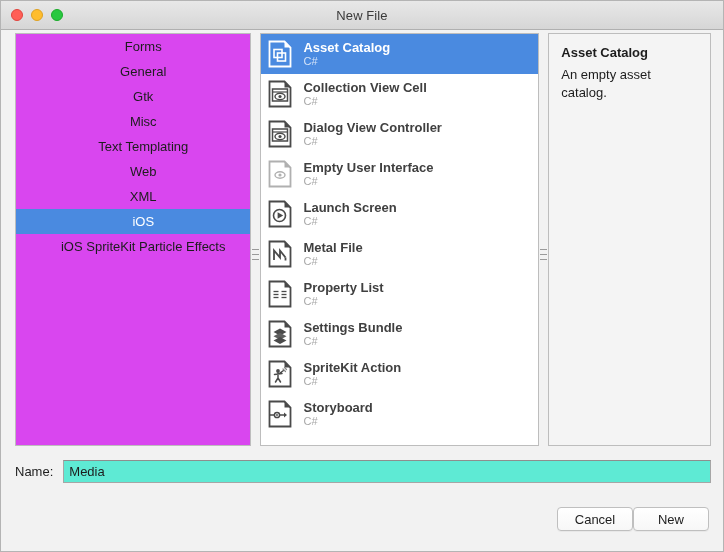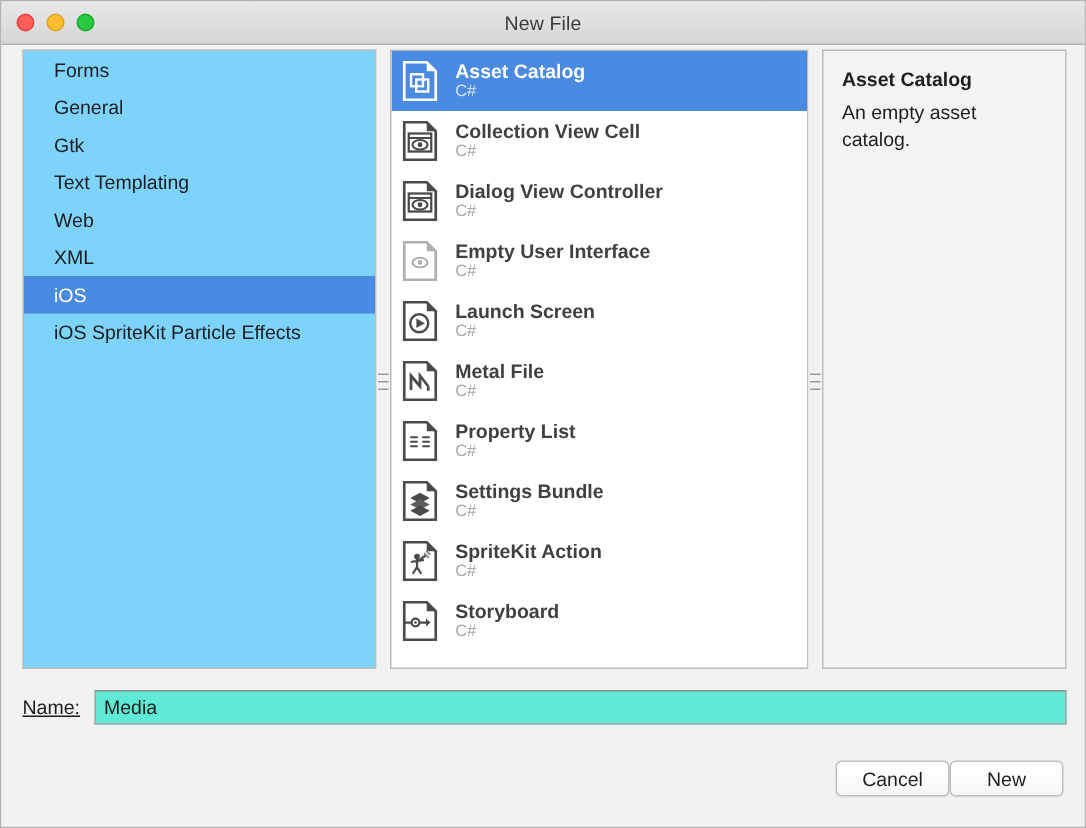--- a/index.html
+++ b/index.html
@@ -75,24 +75,25 @@
     left: 14px;
     top: 3px;
     width: 696px;
     height: 413px;
     display: flex;
   }
 
   
   .pane-categories {
     width: 240px;
-    background: #7dd3fc;
+    background: #d946ef;
     border: 1px solid #bdbdbd;
     box-sizing: border-box;
     overflow: hidden;
+    text-align: center;
   }
   .cat-item {
     height: 25px;
     line-height: 25px;
     padding-left: 20px;
     font-size: 13px;
     color: #1d1d1d;
     white-space: nowrap;
     overflow: hidden;
   }
@@ -200,21 +201,20 @@
     width: 696px;
     height: 24px;
     display: flex;
     align-items: center;
   }
   .name-label {
     font-size: 13px;
     color: #1d1d1d;
     margin-right: 10px;
     white-space: nowrap;
-    text-decoration: underline;
   }
   .name-input {
     flex: 1 1 auto;
     height: 23px;
     box-sizing: border-box;
     border: 1px solid #a6a6a6;
     border-top-color: #8e8e8e;
     background: #5eead4;
     font-family: "Liberation Sans", sans-serif;
     font-size: 13px;
@@ -268,20 +268,23 @@
         <div class="cat-item">
           <span>Forms</span>
         </div>
         <div class="cat-item">
           <span>General</span>
         </div>
         <div class="cat-item">
           <span>Gtk</span>
         </div>
         <div class="cat-item">
+          <span>Misc</span>
+        </div>
+        <div class="cat-item">
           <span>Text Templating</span>
         </div>
         <div class="cat-item">
           <span>Web</span>
         </div>
         <div class="cat-item">
           <span>XML</span>
         </div>
         <div class="cat-item selected">
           <span>iOS</span>

